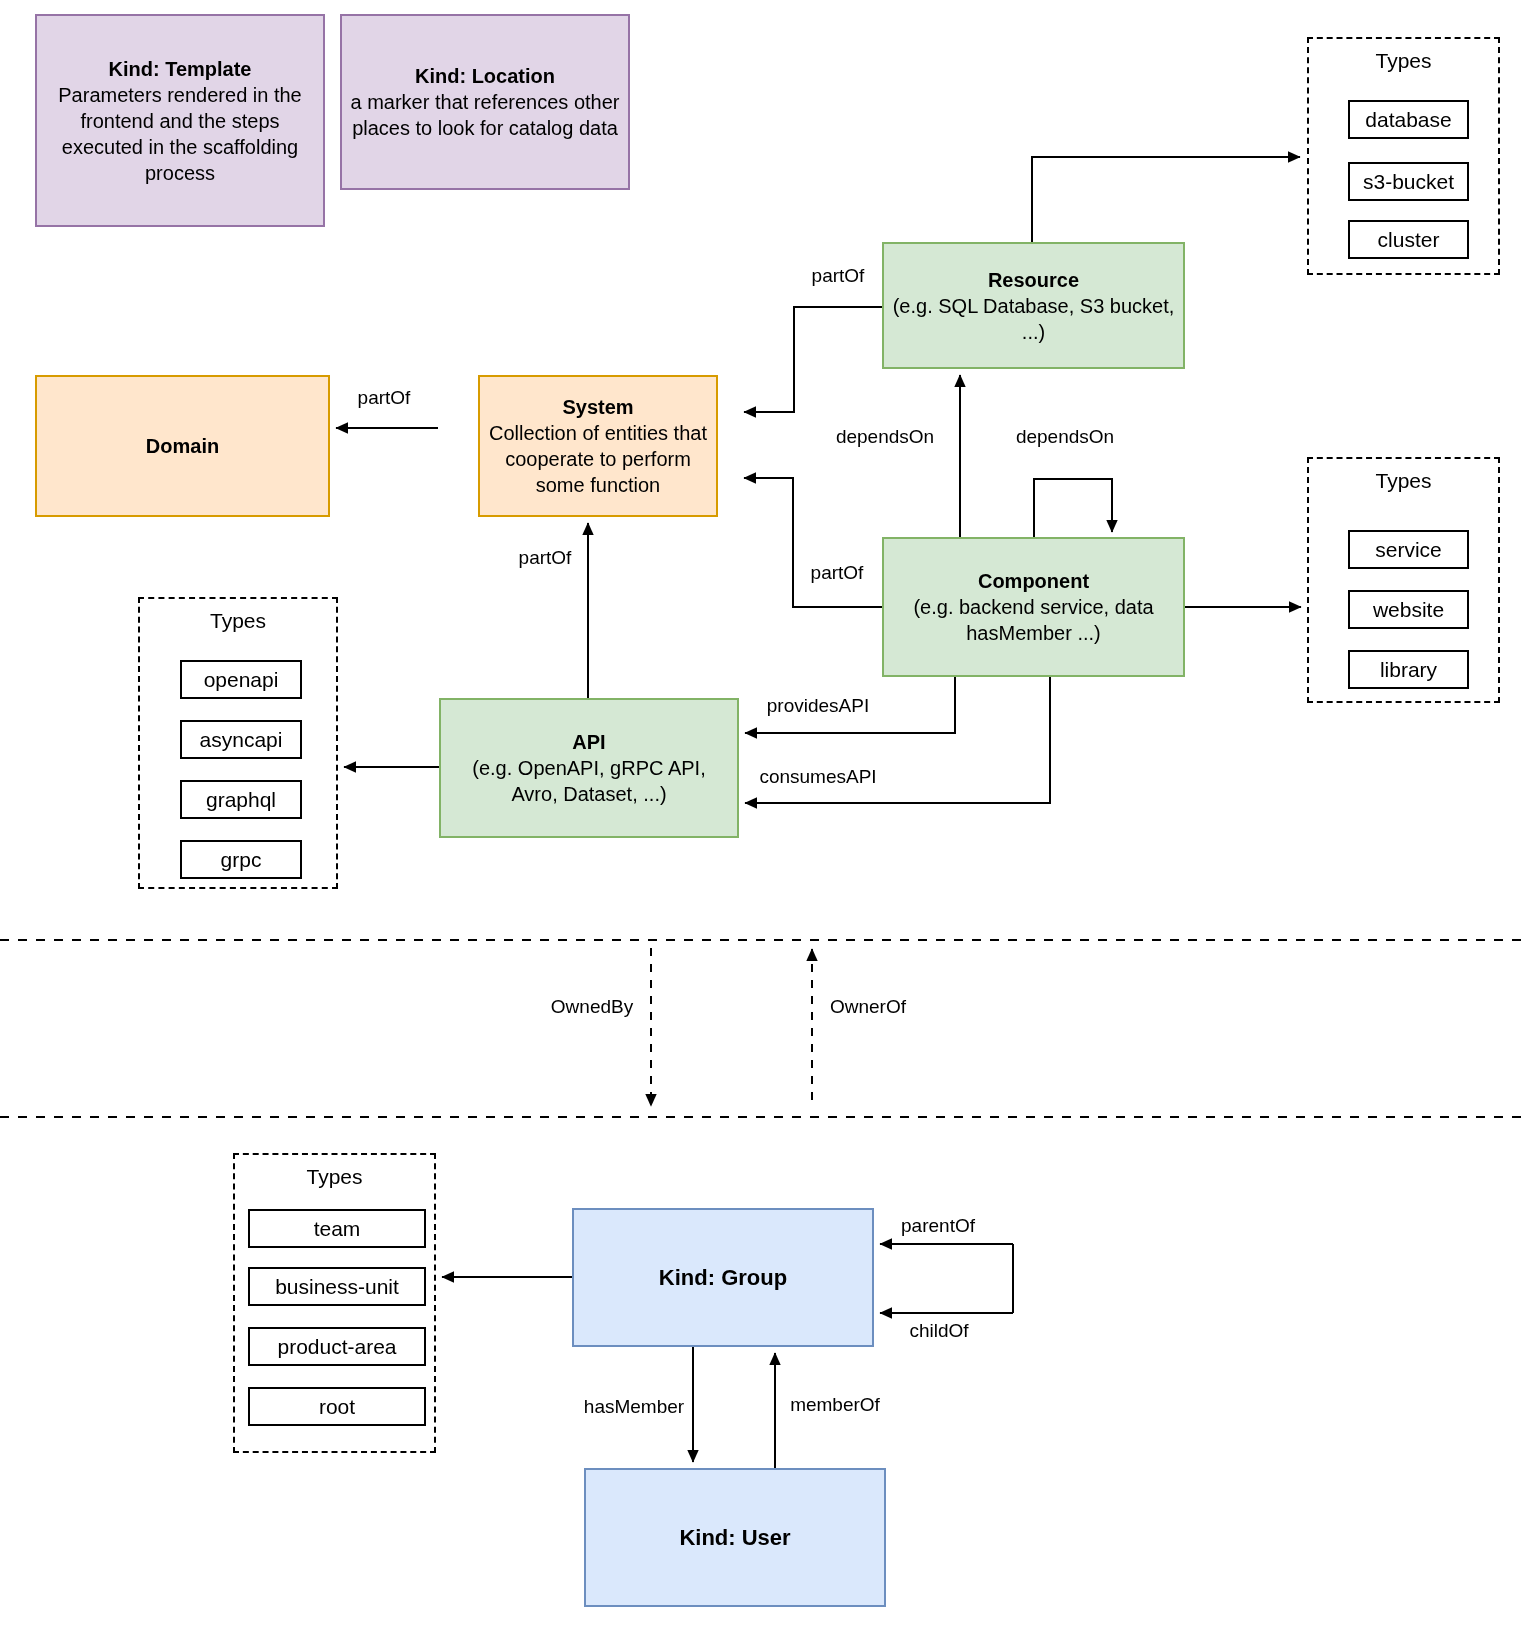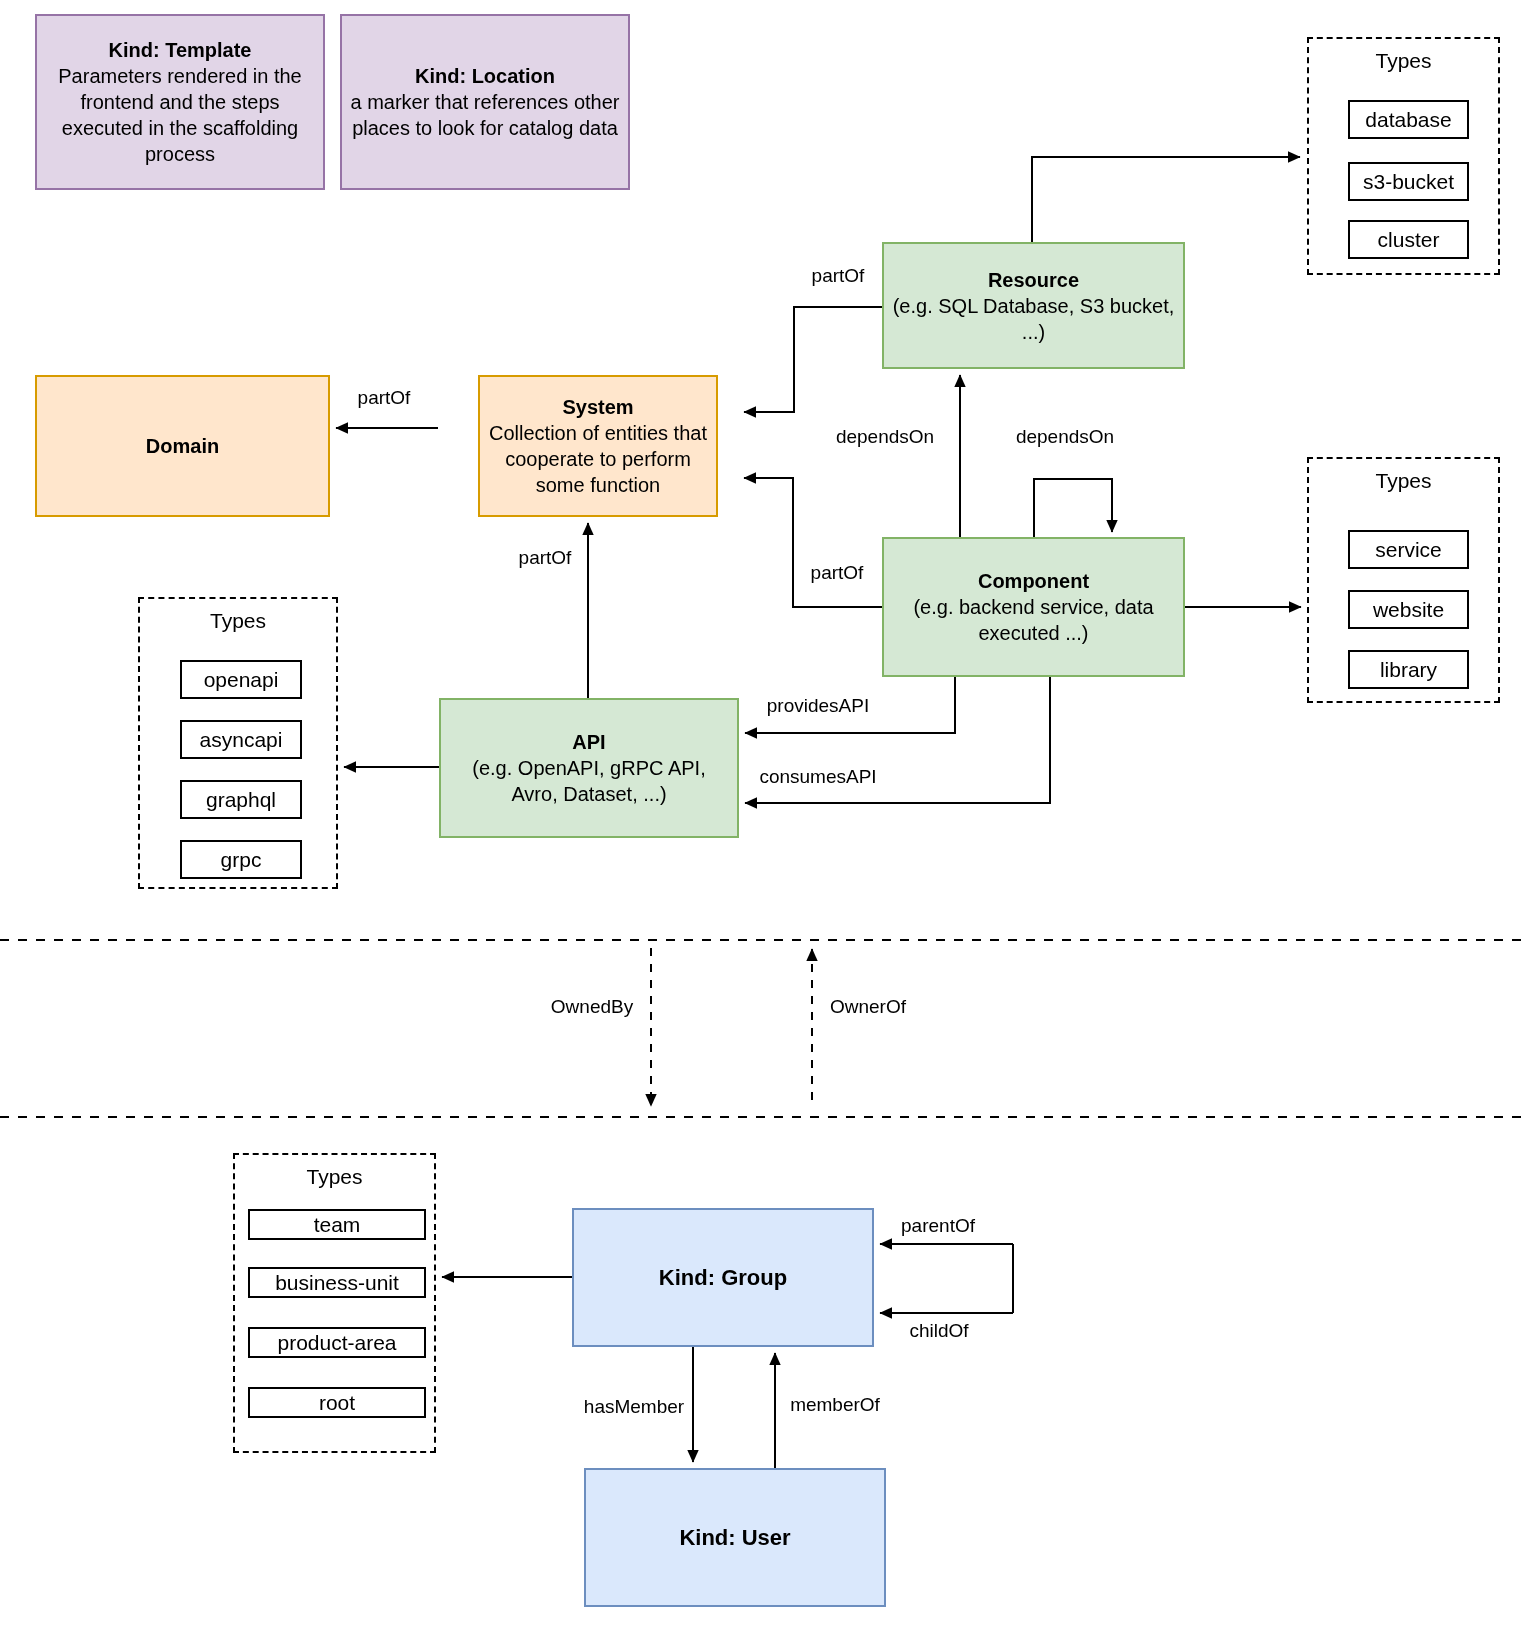--- a/index.html
+++ b/index.html
@@ -32,39 +32,39 @@
     position:absolute;box-sizing:border-box;border:2px solid #000;background:#fff;
     display:flex;align-items:center;justify-content:center;
     font-size:21px;
   }
   .elabel{
     position:absolute;z-index:3;transform:translate(-50%,-50%);
     font-size:19px;white-space:nowrap;background:#ffffff;padding:0 3px;
   }
 
   
-  #n-template{left:35px;top:14px;width:290px;height:176px;}
+  #n-template{left:35px;top:14px;width:290px;height:213px;}
   #n-location{left:340px;top:14px;width:290px;height:176px;}
   #n-resource{left:882px;top:242px;width:303px;height:127px;}
   #n-domain{left:35px;top:375px;width:295px;height:142px;}
   #n-system{left:438px;top:375px;width:240px;height:142px;margin-left:40px;}
   #n-component{left:882px;top:537px;width:303px;height:140px;}
   #n-api{left:439px;top:698px;width:300px;height:140px;}
   #n-group{left:572px;top:1208px;width:302px;height:139px;font-size:22px;}
   #n-user{left:572px;top:1468px;width:302px;height:139px;font-size:22px;margin-left:12px;}
 
   
   #p-resource-types{left:1307px;top:37px;width:193px;height:238px;}
   #p-resource-types .titem{left:39px;width:121px;height:39px;}
   #p-component-types{left:1307px;top:457px;width:193px;height:246px;}
   #p-component-types .titem{left:39px;width:121px;height:39px;}
   #p-api-types{left:138px;top:597px;width:200px;height:292px;}
   #p-api-types .titem{left:40px;width:122px;height:39px;}
   #p-group-types{left:233px;top:1153px;width:203px;height:300px;}
-  #p-group-types .titem{left:13px;width:178px;height:31px;}
+  #p-group-types .titem{left:13px;width:178px;height:39px;}
 </style>
 </head>
 <body>
 
 <div id="canvas">
 
   <svg id="connectors" width="1522" height="1628" viewBox="0 0 1522 1628">
     <defs>
       <marker id="arr" viewBox="0 0 10 10" refX="9.5" refY="5" markerWidth="6.5" markerHeight="6.5" orient="auto">
         <path d="M0,0.5 L10,5 L0,9.5 z" fill="#000"></path>
@@ -125,21 +125,21 @@
   </div>
   <div class="node orange" id="n-domain">
     <div class="ttl">Domain</div>
   </div>
   <div class="node orange" id="n-system">
     <div class="ttl">System</div>
     <div class="dsc">Collection of entities that cooperate to perform some function</div>
   </div>
   <div class="node green" id="n-component">
     <div class="ttl">Component</div>
-    <div class="dsc">(e.g. backend service, data executed ...)</div>
+    <div class="dsc">(e.g. backend service, data hasMember ...)</div>
   </div>
   <div class="node green" id="n-api">
     <div class="ttl">API</div>
     <div class="dsc">(e.g. OpenAPI, gRPC API, Avro, Dataset, ...)</div>
   </div>
   <div class="node blue" id="n-group">
     <div class="ttl">Kind: Group</div>
   </div>
   <div class="node blue" id="n-user">
     <div class="ttl">Kind: User</div>

